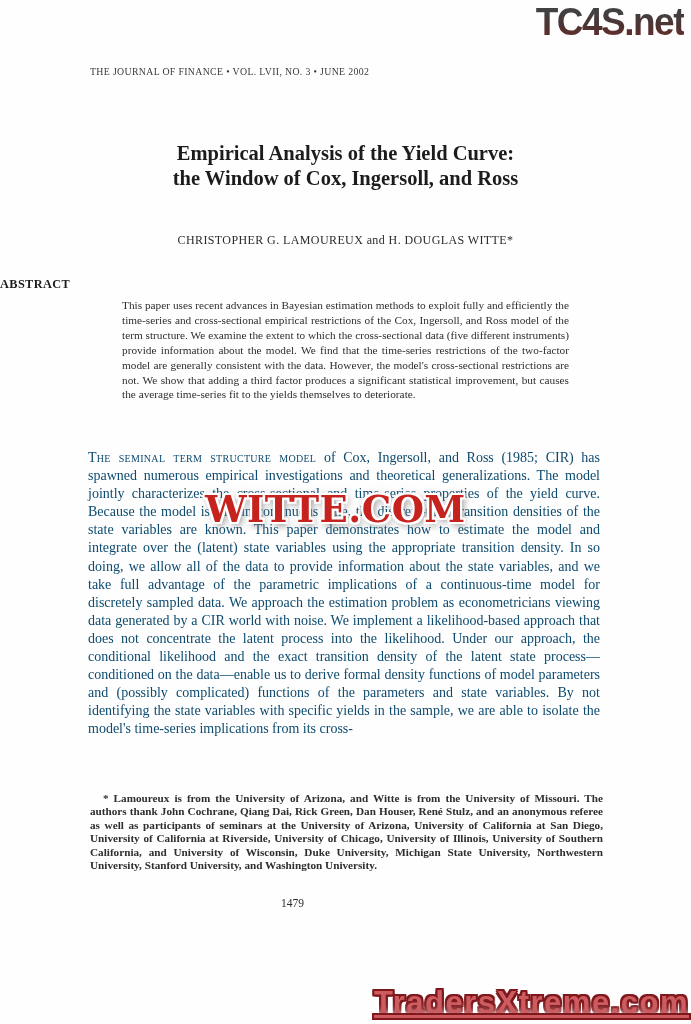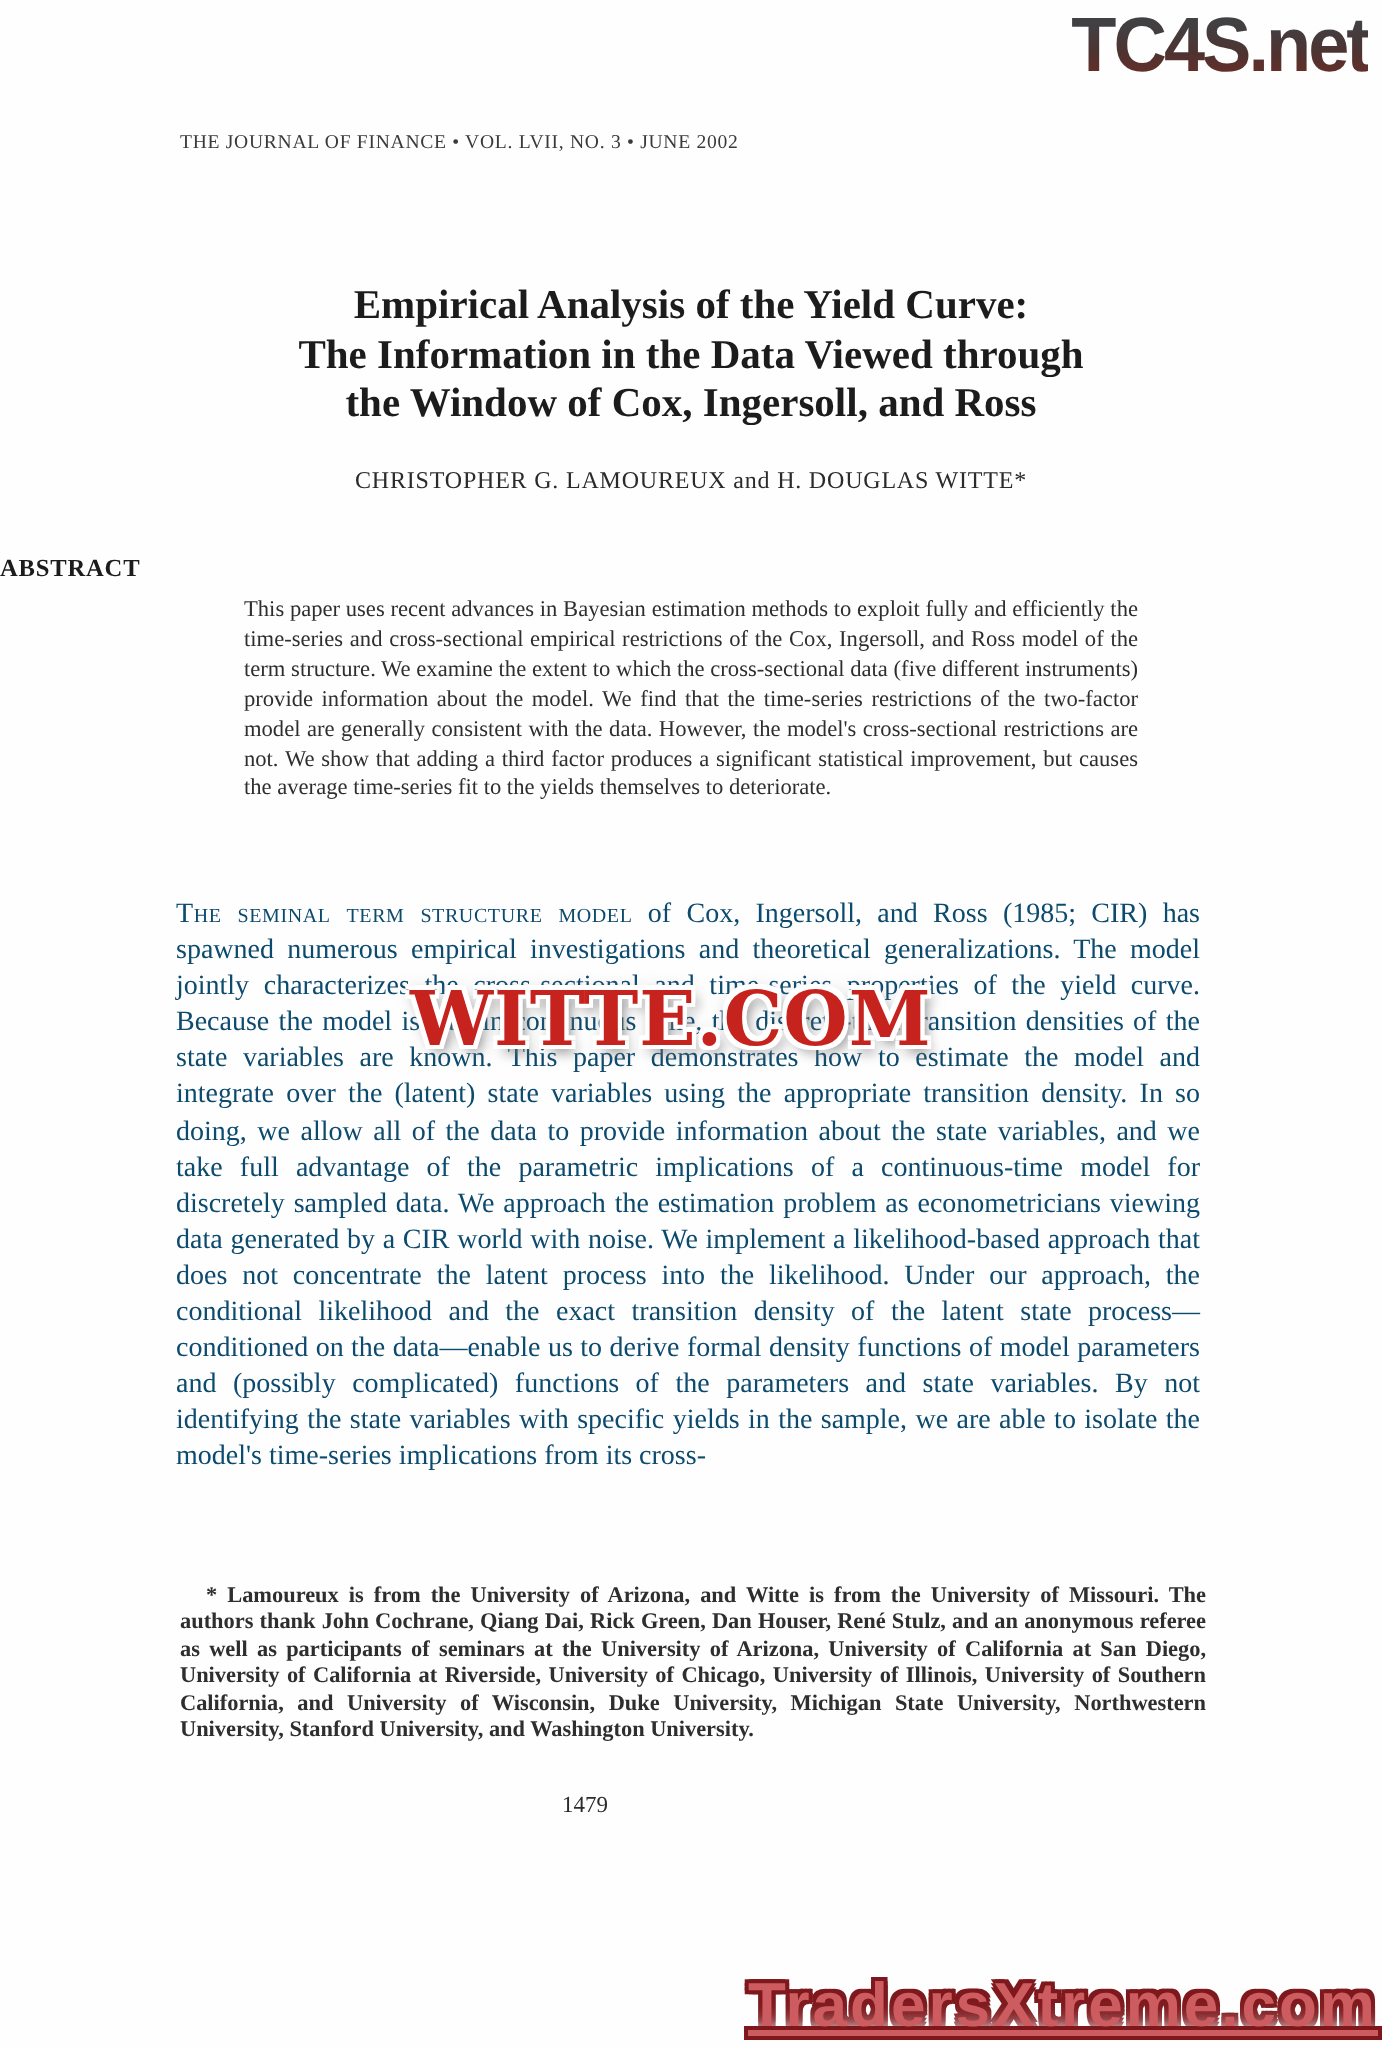--- a/index.html
+++ b/index.html
@@ -172,21 +172,20 @@
 <body>
 
 <div class="page">
 
   <div class="wm wm-top">TC4S.net</div>
 
   <div class="journal-header">THE JOURNAL OF FINANCE • VOL. LVII, NO. 3 • JUNE 2002</div>
 
   <h1 class="title">
     <span class="title-line">Empirical Analysis of the Yield Curve:</span>
-    <span class="title-line">The Information in the Data Viewed through</span>
     <span class="title-line">the Window of Cox, Ingersoll, and Ross</span>
   </h1>
 
   <div class="authors">CHRISTOPHER G. LAMOUREUX and H. DOUGLAS WITTE*</div>
 
   <div class="abstract-heading">ABSTRACT</div>
 
   <div class="abstract-text">This paper uses recent advances in Bayesian estimation methods to exploit fully and efficiently the time-series and cross-sectional empirical restrictions of the Cox, Ingersoll, and Ross model of the term structure. We examine the extent to which the cross-sectional data (five different instruments) provide information about the model. We find that the time-series restrictions of the two-factor model are generally consistent with the data. However, the model's cross-sectional restrictions are not. We show that adding a third factor produces a significant statistical improvement, but causes the average time-series fit to the yields themselves to deteriorate.</div>
 
   <div class="body-text"><span class="smallcaps">The seminal term structure model</span><span> of Cox, Ingersoll, and Ross (1985; CIR) has spawned numerous empirical investigations and theoretical generalizations. The model jointly characterizes the cross-sectional and time-series properties of the yield curve. Because the model is cast in continuous time, the discrete-time transition densities of the state variables are known. This paper demonstrates how to estimate the model and integrate over the (latent) state variables using the appropriate transition density. In so doing, we allow all of the data to provide information about the state variables, and we take full advantage of the parametric implications of a continuous-time model for discretely sampled data. We approach the estimation problem as econometricians viewing data generated by a CIR world with noise. We implement a likelihood-based approach that does not concentrate the latent process into the likelihood. Under our approach, the conditional likelihood and the exact transition density of the latent state process—conditioned on the data—enable us to derive formal density functions of model parameters and (possibly complicated) functions of the parameters and state variables. By not identifying the state variables with specific yields in the sample, we are able to isolate the model's time-series implications from its cross-</span></div>

